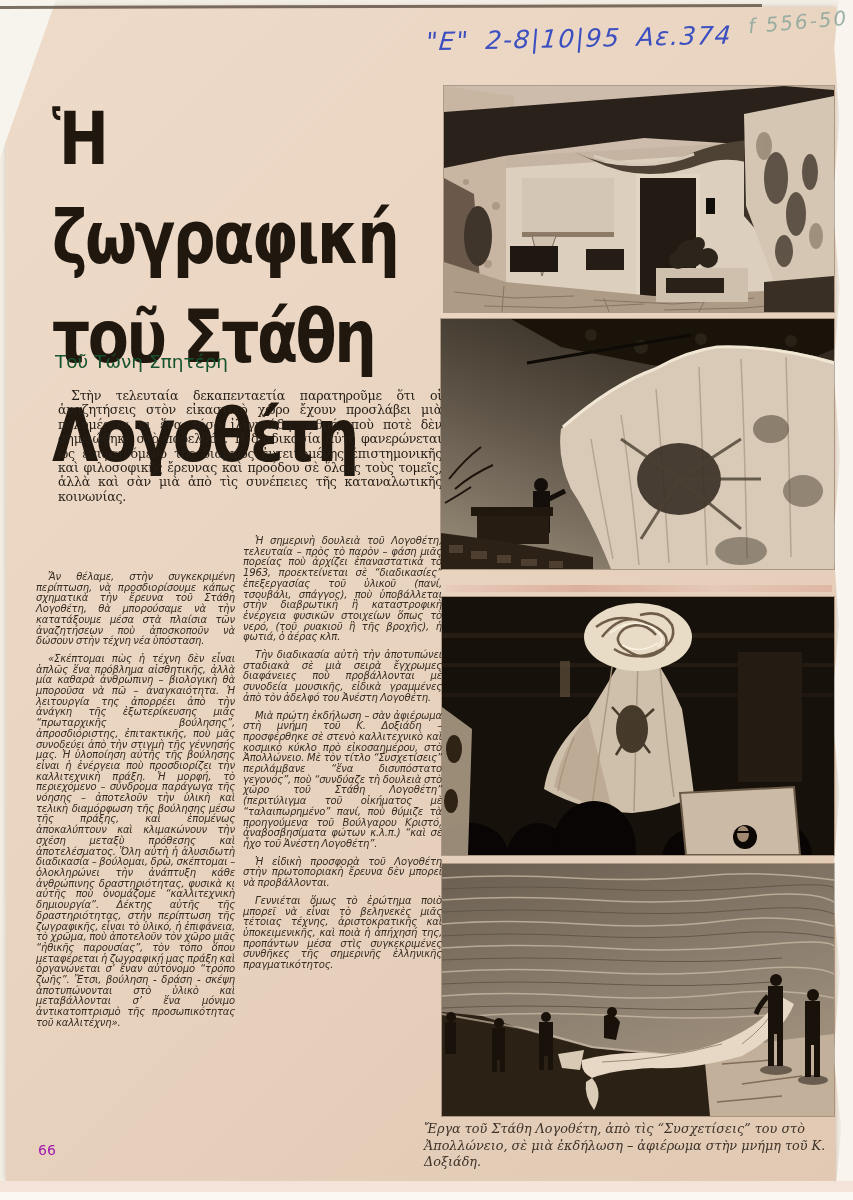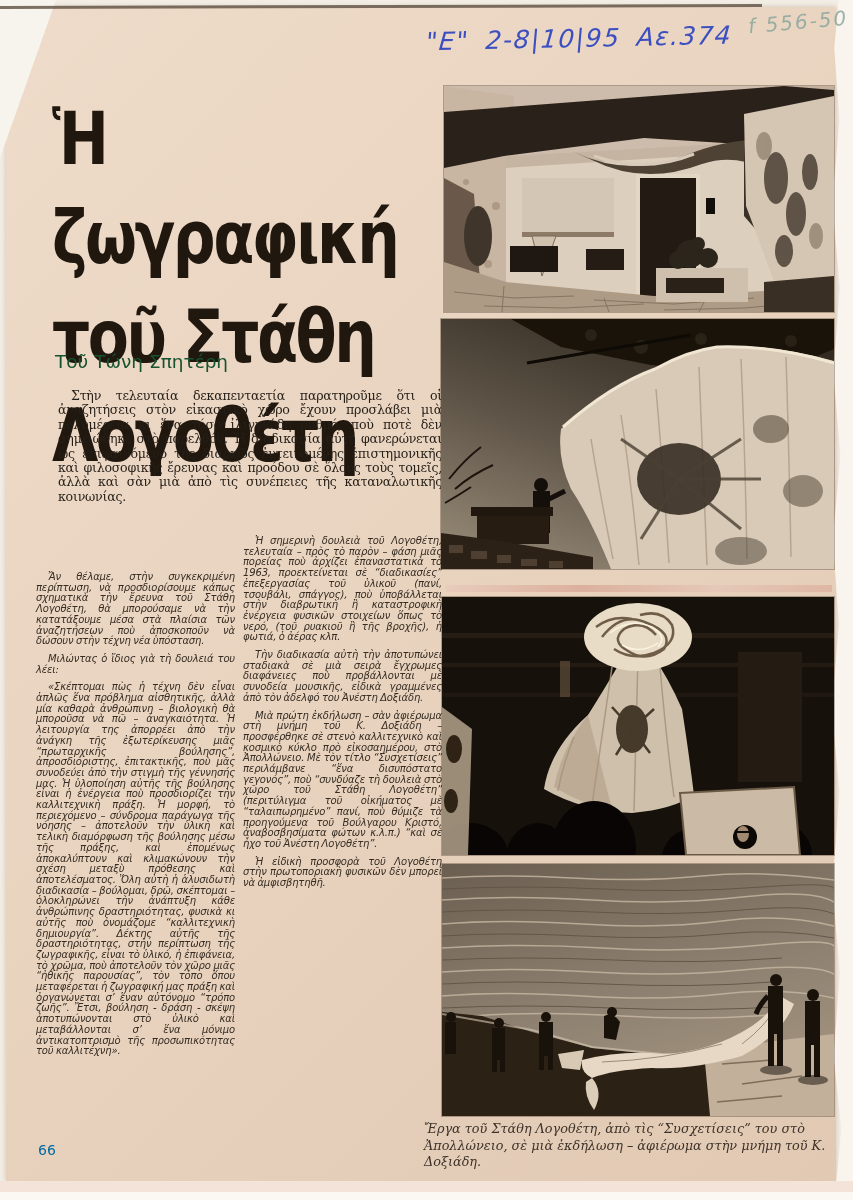--- a/index.html
+++ b/index.html
@@ -60,21 +60,21 @@
 
   .col{
     position:absolute;width:199px;
     font-size:10px;line-height:10.7px;letter-spacing:-.15px;word-spacing:-.5px;
     color:#362c22;text-align:justify;
   }
   .col p{margin:0 0 7px 0;text-indent:12px;font-style:italic;}
   .col-left{left:36px;top:572px;}
   .col-mid{left:243px;top:536px;}
 
-  .page-number{position:absolute;left:38px;top:1142px;font-size:14px;color:#0369a1;}
+  .page-number{position:absolute;left:38px;top:1142px;font-size:14px;color:#a21caf;}
 
   .photo{position:absolute;overflow:hidden;box-shadow:0 0 0 1px rgba(60,45,30,.35);}
   .photo svg{display:block;width:100%;height:100%;}
   .photo-1{left:444px;top:86px;width:390px;height:226px;}
   .photo-2{left:441px;top:319px;width:393px;height:250px;}
   .photo-3{left:442px;top:597px;width:392px;height:258px;}
   .photo-4{left:442px;top:864px;width:392px;height:252px;}
   .scan-streak{
     position:absolute;left:446px;top:585px;width:386px;height:7px;
     background:linear-gradient(90deg,#e8c9ba,#d8a493 35%,#e5c6b6 70%,#dcae9d);
@@ -104,29 +104,29 @@
 <span>Λογοθέτη</span></h1>
 
 <div class="byline">Τοῦ Τώνη Σπητέρη</div>
 
 <div class="lead">
   <p>Στὴν τελευταία δεκαπενταετία παρατηροῦμε ὅτι οἱ ἀναζητήσεις στὸν εἰκαστικὸ χῶρο ἔχουν προσλάβει μιὰ πολυμέρεια κι ἕνα τόσο ἰλιγγιώδη ρυθμό, ποὺ ποτὲ δὲν σημειώθηκε στὸ παρελθόν. Ἡ διαδικασία αὐτὴ φανερώνεται ὡς ἐπιφαινόμενο τῆς διαρκῶς ἐντεινομένης ἐπιστημονικῆς καὶ φιλοσοφικῆς ἔρευνας καὶ προόδου σὲ ὅλους τοὺς τομεῖς, ἀλλὰ καὶ σὰν μιὰ ἀπὸ τὶς συνέπειες τῆς καταναλωτικῆς κοινωνίας.</p>
 </div>
 
 <div class="col col-left">
   <p>Ἄν θέλαμε, στὴν συγκεκριμένη περίπτωση, νὰ προσδιορίσουμε κάπως σχηματικὰ τὴν ἔρευνα τοῦ Στάθη Λογοθέτη, θὰ μπορούσαμε νὰ τὴν κατατάξουμε μέσα στὰ πλαίσια τῶν ἀναζητήσεων ποὺ ἀποσκοποῦν νὰ δώσουν στὴν τέχνη νέα ὑπόσταση.</p>
-  <p>Μιλώντας ὁ ἴδιος γιὰ τὴ δουλειά του λέει:</p>
   <p>«Σκέπτομαι πὼς ἡ τέχνη δὲν εἶναι ἁπλῶς ἕνα πρόβλημα αἰσθητικῆς, ἀλλὰ μία καθαρὰ ἀνθρώπινη – βιολογικὴ θὰ μποροῦσα νὰ πῶ – ἀναγκαιότητα. Ἡ λειτουργία της ἀπορρέει ἀπὸ τὴν ἀνάγκη τῆς ἐξωτερίκευσης μιᾶς “πρωταρχικῆς βούλησης”, ἀπροσδιόριστης, ἐπιτακτικῆς, ποὺ μᾶς συνοδεύει ἀπὸ τὴν στιγμὴ τῆς γέννησής μας. Ἡ ὑλοποίηση αὐτῆς τῆς βούλησης εἶναι ἡ ἐνέργεια ποὺ προσδιορίζει τὴν καλλιτεχνικὴ πράξη. Ἡ μορφή, τὸ περιεχόμενο – σύνδρομα παράγωγα τῆς νόησης – ἀποτελοῦν τὴν ὑλικὴ καὶ τελικὴ διαμόρφωση τῆς βούλησης μέσω τῆς πράξης, καὶ ἑπομένως ἀποκαλύπτουν καὶ κλιμακώνουν τὴν σχέση μεταξὺ πρόθεσης καὶ ἀποτελέσματος. Ὅλη αὐτὴ ἡ ἁλυσιδωτὴ διαδικασία – βούλομαι, δρῶ, σκέπτομαι – ὁλοκληρώνει τὴν ἀνάπτυξη κάθε ἀνθρώπινης δραστηριότητας, φυσικὰ κι αὐτῆς ποὺ ὀνομάζομε “καλλιτεχνικὴ δημιουργία”. Δέκτης αὐτῆς τῆς δραστηριότητας, στὴν περίπτωση τῆς ζωγραφικῆς, εἶναι τὸ ὑλικό, ἡ ἐπιφάνεια, τὸ χρῶμα, ποὺ ἀποτελοῦν τὸν χῶρο μιᾶς “ἠθικῆς παρουσίας”, τὸν τόπο ὅπου μεταφέρεται ἡ ζωγραφική μας πράξη καὶ ὀργανώνεται σ’ ἕναν αὐτόνομο “τρόπο ζωῆς”. Ἔτσι, βούληση - δράση - σκέψη ἀποτυπώνονται στὸ ὑλικὸ καὶ μεταβάλλονται σ’ ἕνα μόνιμο ἀντικατοπτρισμὸ τῆς προσωπικότητας τοῦ καλλιτέχνη».</p>
 </div>
 
 <div class="col col-mid">
   <p>Ἡ σημερινὴ δουλειὰ τοῦ Λογοθέτη, τελευταία – πρὸς τὸ παρὸν – φάση μιᾶς πορείας ποὺ ἀρχίζει ἐπαναστατικὰ τὸ 1963, προεκτείνεται σὲ “διαδικασίες” ἐπεξεργασίας τοῦ ὑλικοῦ (πανί, τσουβάλι, σπάγγος), ποὺ ὑποβάλλεται στὴν διαβρωτικὴ ἢ καταστροφικὴ ἐνέργεια φυσικῶν στοιχείων ὅπως τὸ νερό, (τοῦ ρυακιοῦ ἢ τῆς βροχῆς), ἡ φωτιά, ὁ ἀέρας κλπ.</p>
-  <p>Τὴν διαδικασία αὐτὴ τὴν ἀποτυπώνει σταδιακὰ σὲ μιὰ σειρὰ ἔγχρωμες διαφάνειες ποὺ προβάλλονται μὲ συνοδεία μουσικῆς, εἰδικὰ γραμμένες ἀπὸ τὸν ἀδελφό του Ἀνέστη Δοξιάδη.</p>
+  <p>Τὴν διαδικασία αὐτὴ τὴν ἀποτυπώνει σταδιακὰ σὲ μιὰ σειρὰ ἔγχρωμες διαφάνειες ποὺ προβάλλονται μὲ συνοδεία μουσικῆς, εἰδικὰ γραμμένες ἀπὸ τὸν ἀδελφό του Ἀνέστη Λογοθέτη.</p>
   <p>Μιὰ πρώτη ἐκδήλωση – σὰν ἀφιέρωμα στὴ μνήμη τοῦ Κ. Δοξιάδη – προσφέρθηκε σὲ στενὸ καλλιτεχνικὸ καὶ κοσμικὸ κύκλο πρὸ εἰκοσαημέρου, στὸ Ἀπολλώνειο. Μὲ τὸν τίτλο “Συσχετίσεις” περιλάμβανε “ἕνα δισυπόστατο γεγονός”, ποὺ “συνδύαζε τὴ δουλειὰ στὸ χῶρο τοῦ Στάθη Λογοθέτη” (περιτύλιγμα τοῦ οἰκήματος μὲ “ταλαιπωρημένο” πανί, ποὺ θύμιζε τὰ προηγούμενα τοῦ Βούλγαρου Κριστό, ἀναβοσβησίματα φώτων κ.λ.π.) “καὶ σὲ ἦχο τοῦ Ἀνέστη Λογοθέτη”.</p>
-  <p>Ἡ εἰδικὴ προσφορὰ τοῦ Λογοθέτη στὴν πρωτοποριακὴ φυσικῶν δὲν μπορεῖ νὰ ἀμφισβητηθῆ.</p>
+  <p>Ἡ εἰδικὴ προσφορὰ τοῦ Λογοθέτη στὴν πρωτοποριακὴ ἔρευνα δὲν μπορεῖ νὰ προβάλλονται.</p>
+  <p>Γεννιέται ὅμως τὸ ἐρώτημα ποιὸ μπορεῖ νὰ εἶναι τὸ βεληνεκὲς μιᾶς τέτοιας τέχνης, ἀριστοκρατικῆς καὶ ὑποκειμενικῆς, καὶ ποιὰ ἡ ἀπήχησή της, προπάντων μέσα στὶς συγκεκριμένες συνθῆκες τῆς σημερινῆς ἑλληνικῆς πραγματικότητος.</p>
 </div>
 
 <div class="page-number">66</div>
 
 <div class="photo photo-1" role="img" aria-label="Λευκὸ οἴκημα τυλιγμένο μὲ ταλαιπωρημένο πανί, πέτρινη αὐλή">
 <svg viewBox="0 0 390 226" preserveAspectRatio="none">
   <rect width="390" height="226" fill="#cdbcab"></rect>
   <rect x="320" y="0" width="70" height="226" fill="#c3b19e"></rect>
   <polygon points="0,0 70,10 70,226 0,226" fill="#c8b6a2"></polygon>
   <g fill="#937e69" opacity=".5">

